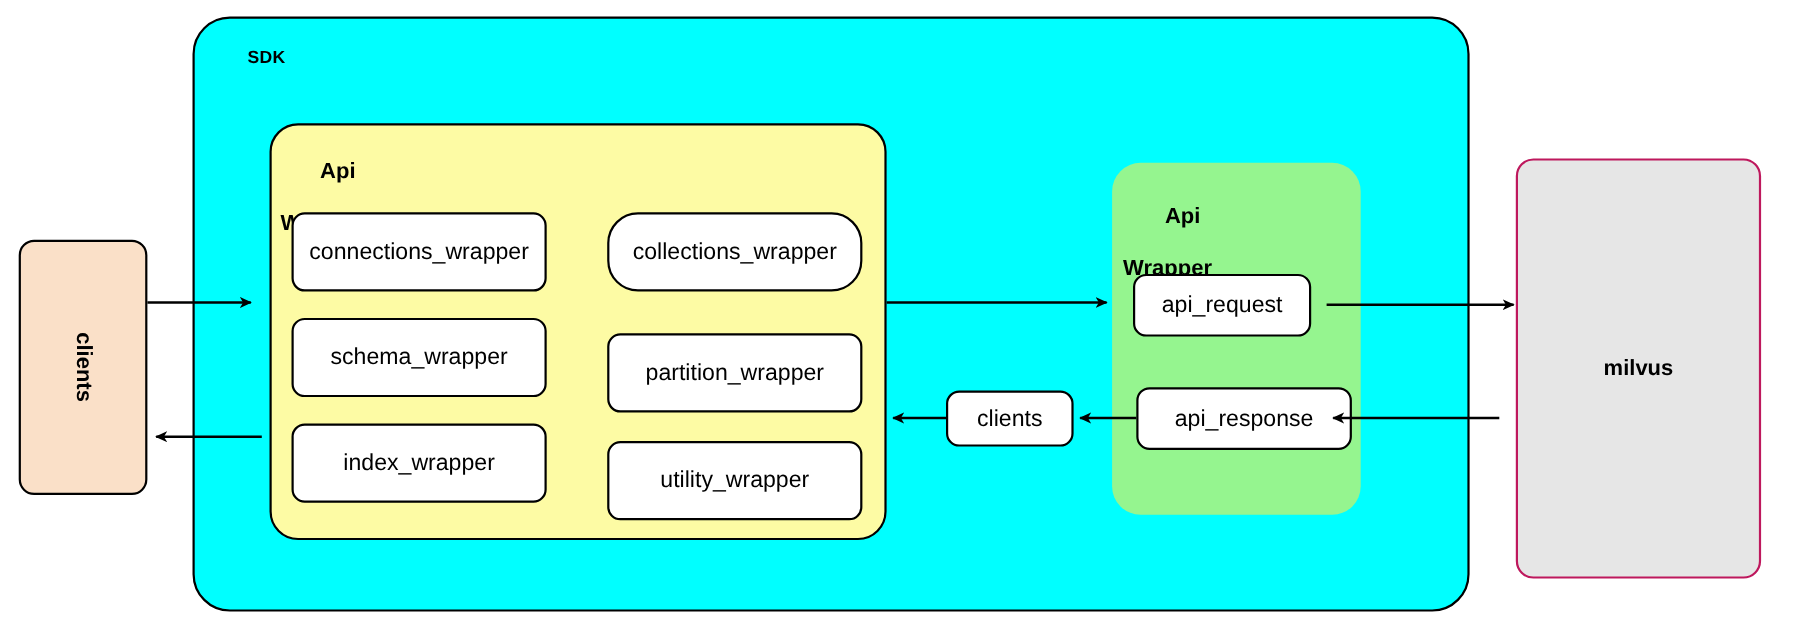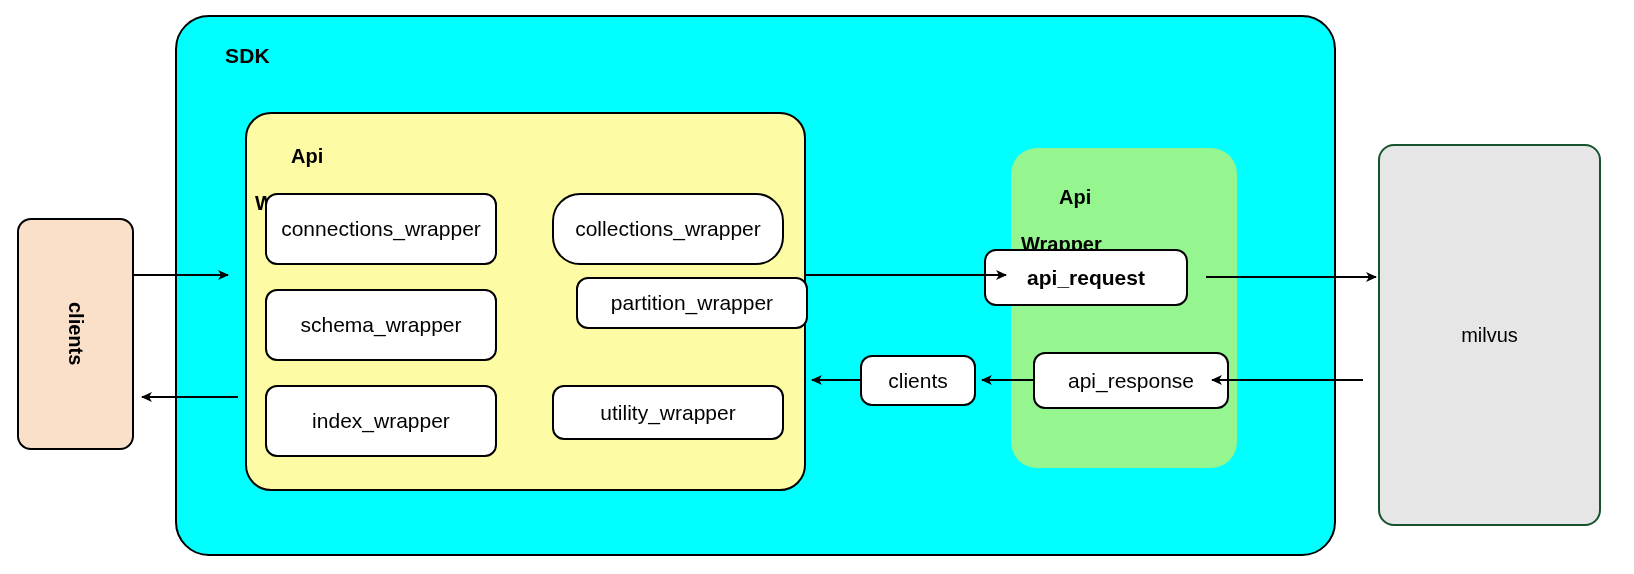--- a/index.html
+++ b/index.html
@@ -33,21 +33,21 @@
     background: #00ffff;
     border: 2px solid #000000;
     border-radius: 34px;
     align-items: flex-start;
     justify-content: flex-start;
   }
   .sdk-label {
     position: absolute;
     left: 48px;
     top: 27px;
-    font-size: 21px;
+    font-size: 16px;
     font-weight: bold;
     letter-spacing: 0.2px;
     white-space: nowrap;
   }
 
   
   .wrapper-container {
     background: #fdfba4;
     border: 2px solid #000000;
     border-radius: 26px;
@@ -107,24 +107,24 @@
     font-size: 20px;
     font-weight: bold;
     writing-mode: vertical-rl;
     text-orientation: mixed;
     white-space: nowrap;
   }
 
   
   .milvus-box {
     background: #e6e6e6;
-    border: 2px solid #14532d;
+    border: 2px solid #be185d;
     border-radius: 16px;
     font-size: 20px;
-    font-weight: normal;
+    font-weight: bold;
   }
 
   
   .edge {
     position: absolute;
   }
   .edge svg {
     display: block;
     overflow: visible;
   }
@@ -146,34 +146,34 @@
   </div>
 
   <div class="node leaf-box" style="left:265px; top:193px; width:232px; height:72px;">connections_wrapper</div>
 
   <div class="node leaf-box" style="left:265px; top:289px; width:232px; height:72px;">schema_wrapper</div>
 
   <div class="node leaf-box" style="left:265px; top:385px; width:232px; height:72px;">index_wrapper</div>
 
   <div class="node leaf-box" style="left:552px; top:193px; width:232px; height:72px;border-radius:28px;">collections_wrapper</div>
 
-  <div class="node leaf-box" style="left:552px; top:277px; width:232px; height:52px;margin-left:24px;">partition_wrapper</div>
-
-  <div class="node leaf-box" style="left:552px; top:385px; width:232px; height:55px;">utility_wrapper</div>
+  <div class="node leaf-box" style="left:552px; top:303px; width:232px; height:72px;">partition_wrapper</div>
+
+  <div class="node leaf-box" style="left:552px; top:401px; width:232px; height:72px;">utility_wrapper</div>
 
   <div class="node leaf-box" style="left:860px; top:355px; width:116px; height:51px;">clients</div>
 
   <div class="node gateway-container" style="left:1011px; top:148px; width:226px; height:320px;">
     <span class="gateway-label">
       <span class="line-indent">Api</span>
       <span>Wrapper</span>
     </span>
   </div>
 
-  <div class="node leaf-box" style="left:984px; top:249px; width:204px; height:57px;font-weight:bold;">api_request</div>
+  <div class="node leaf-box" style="left:1030px; top:249px; width:162px; height:57px;">api_request</div>
 
   <div class="node leaf-box" style="left:1033px; top:352px; width:196px; height:57px;">api_response</div>
 
   <div class="node clients-box" style="left:17px; top:218px; width:117px; height:232px;">
     <span class="clients-label">clients</span>
   </div>
 
   <div class="node milvus-box" style="left:1378px; top:144px; width:223px; height:382px;">milvus</div>
 
   <div class="edge" style="left:0; top:0; width:1634px; height:574px;">

